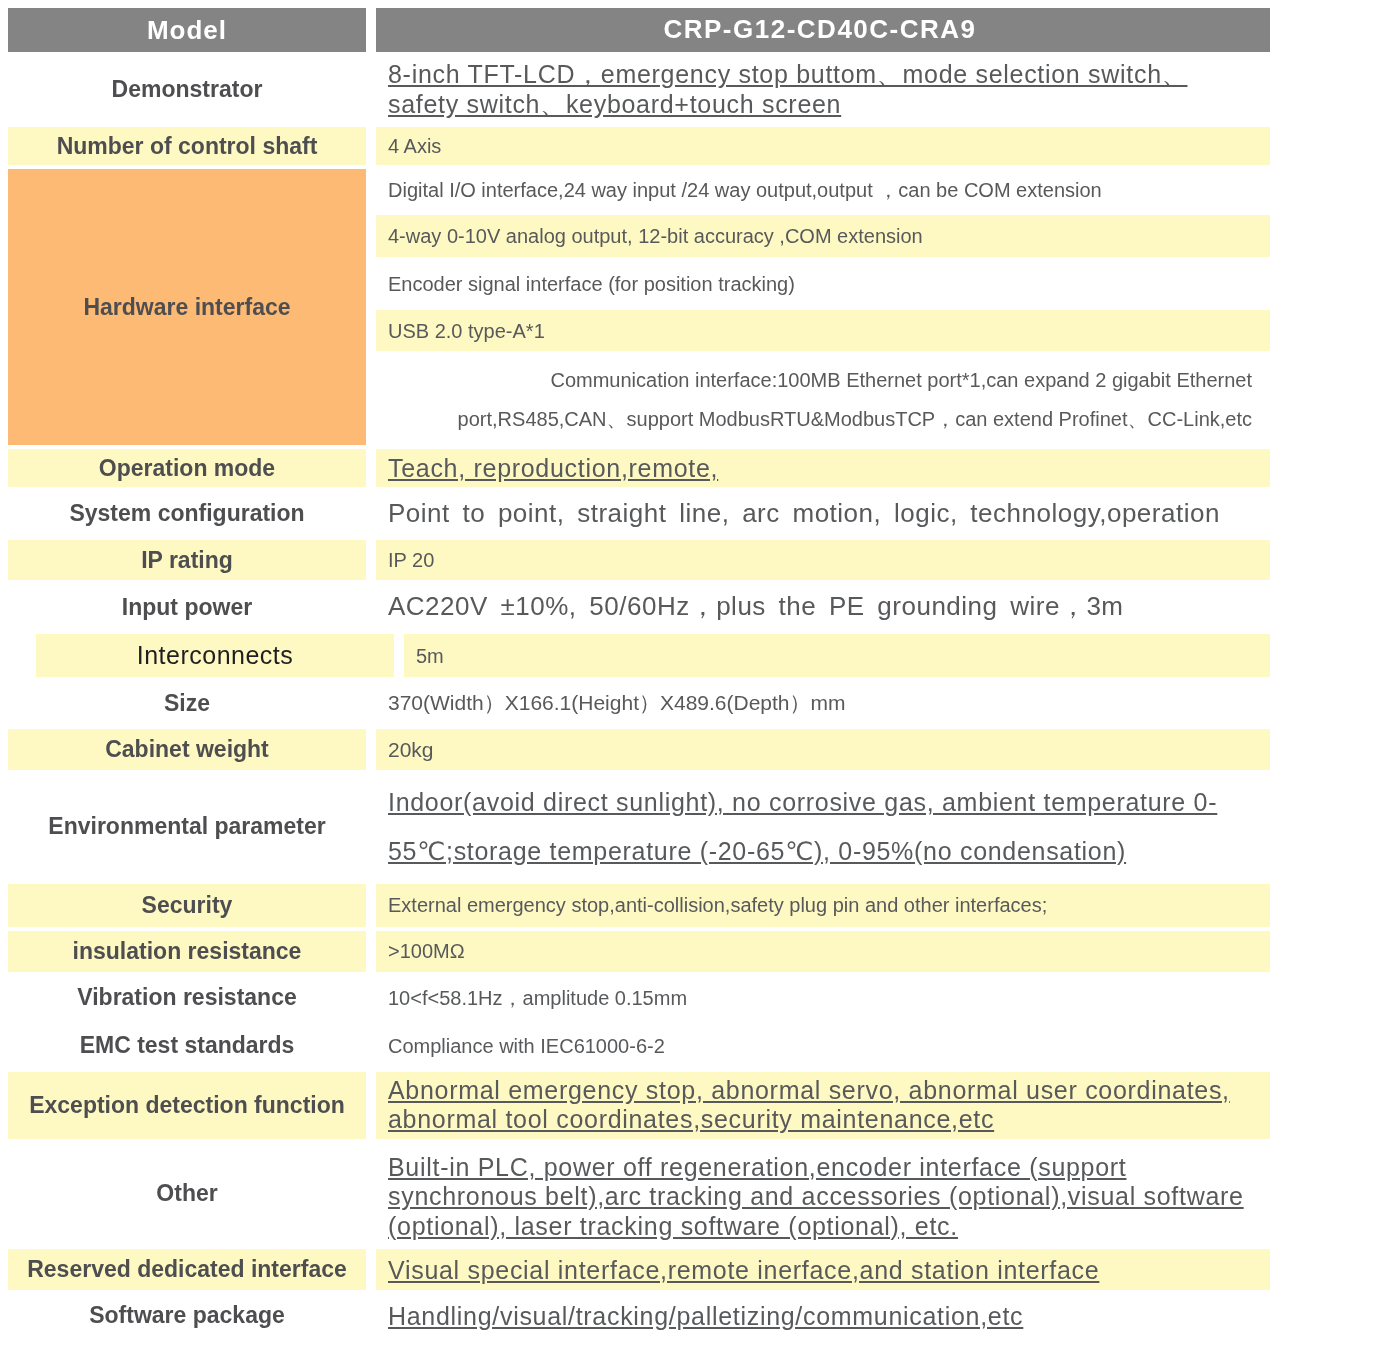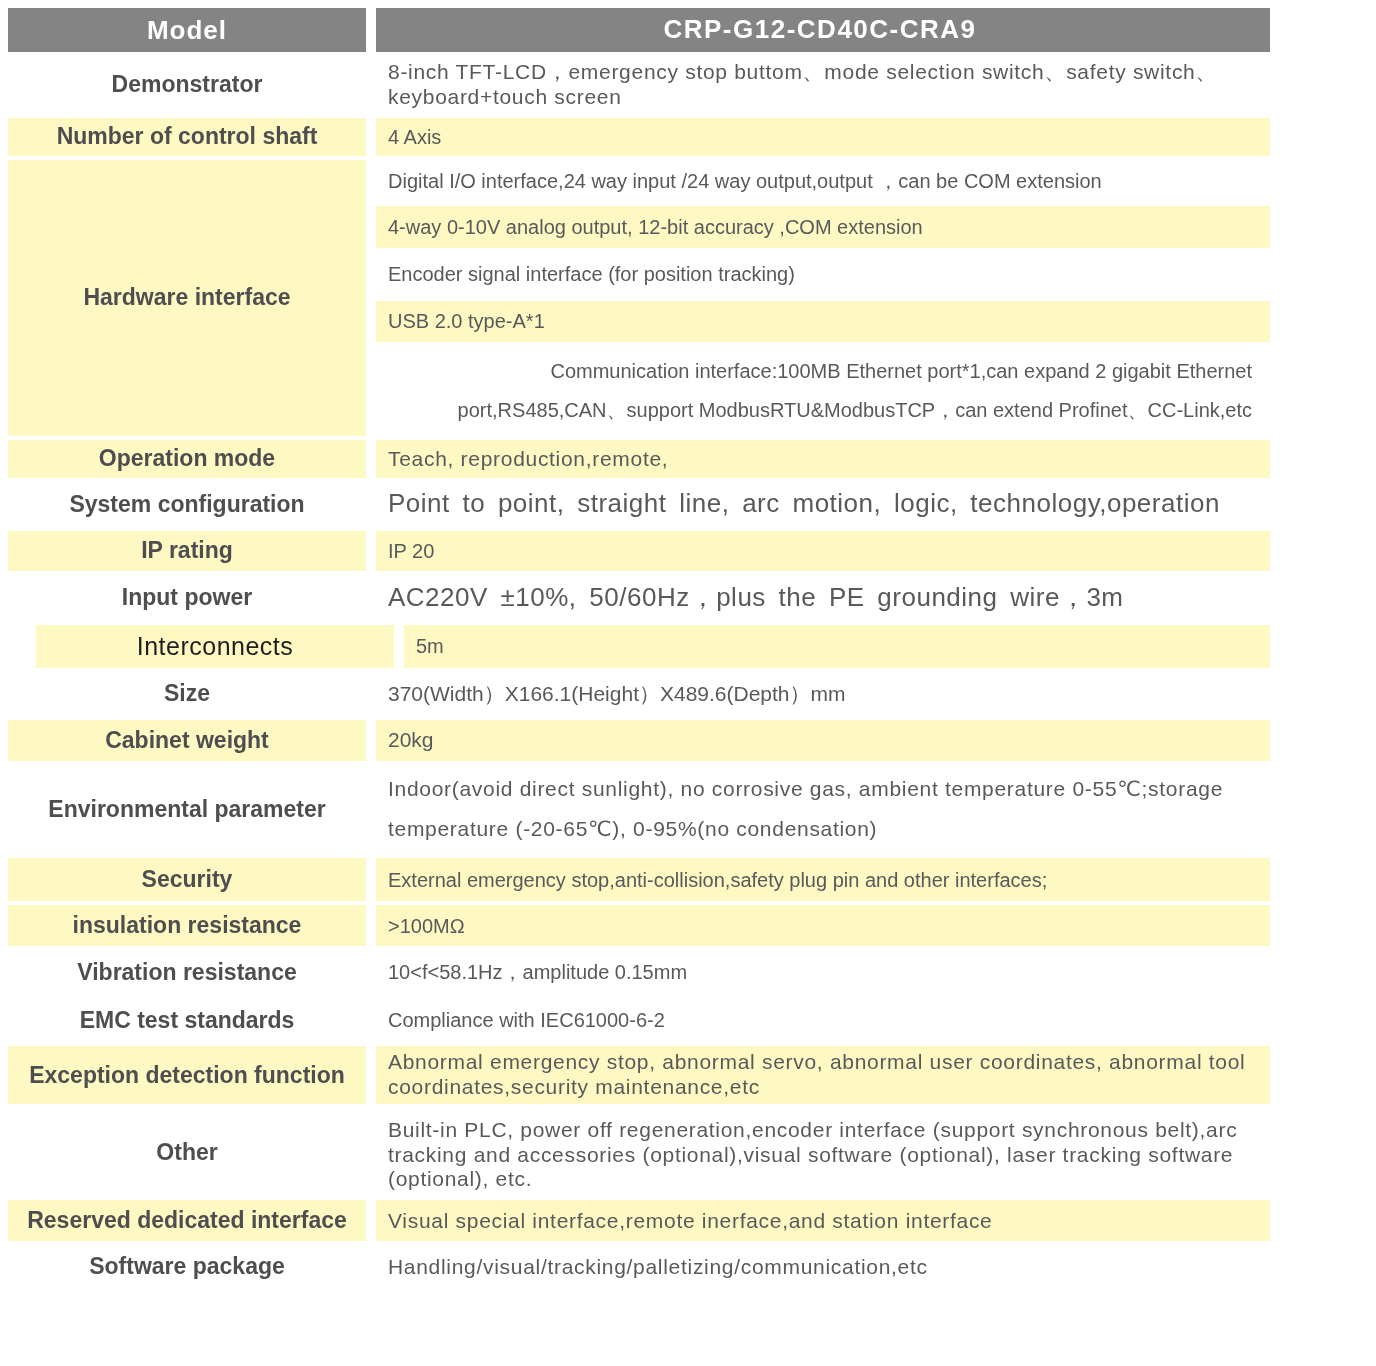--- a/index.html
+++ b/index.html
@@ -20,26 +20,26 @@
   .val{
     flex:1;display:flex;align-items:center;
     padding:4px 18px 4px 12px;box-sizing:border-box;
     font-size:21px;color:#58595b;line-height:1.2;text-align:left;
   }
   .hdr{background:#848484;color:#ffffff;}
   .hdr.lbl{font-size:26px;letter-spacing:1px;}
   .hdr.val{justify-content:center;font-weight:bold;font-size:26px;letter-spacing:1.5px;}
   .bg-gray{background:#fef9c3;}
   .bg-white{background:#ffffff;}
-  .span-lbl{background:#fef9c3;}
+  .span-lbl{background:#fdba74;}
   .subcol{flex:1;display:flex;flex-direction:column;gap:4px;}
   .subcol .val{flex:none;}
   .subcol .grow{flex:1;text-align:right;}
   .cond{font-size:20px;}
-  .sp{letter-spacing:0.7px;font-size:21px;}
+  .sp{letter-spacing:0.7px;font-size:25px;text-decoration:underline;}
   .sp2{letter-spacing:0.5px;word-spacing:5px;font-size:26px;}
   .lh-wide{line-height:1.95;}
   .lh-tight{line-height:1.18;}
   .plain-lbl{font-weight:normal;color:#1f1f1f;font-size:25px;letter-spacing:0.5px;margin-left:28px;}
 </style>
 </head>
 <body>
 
 <div class="page">
   <div class="spec-table">

